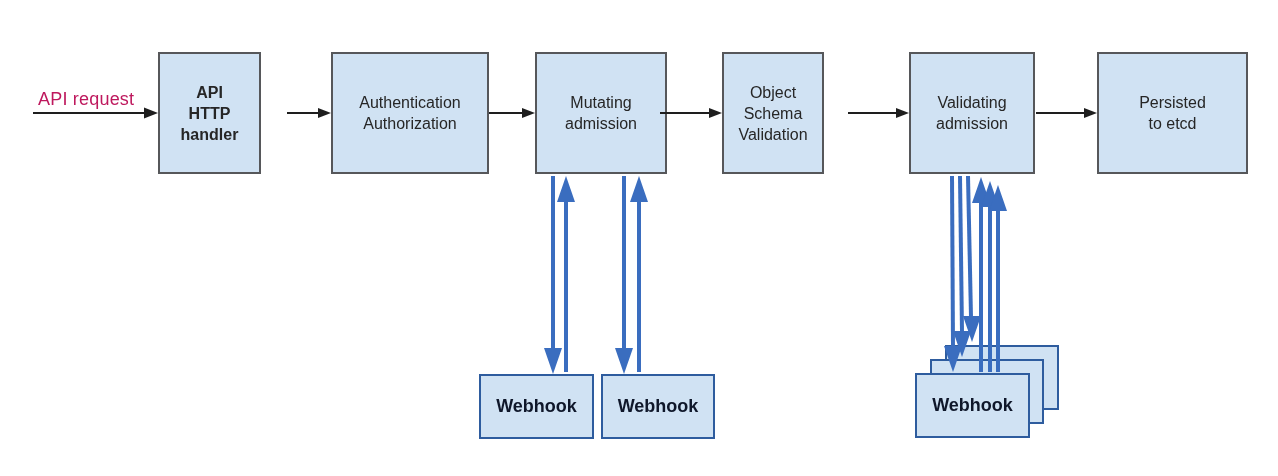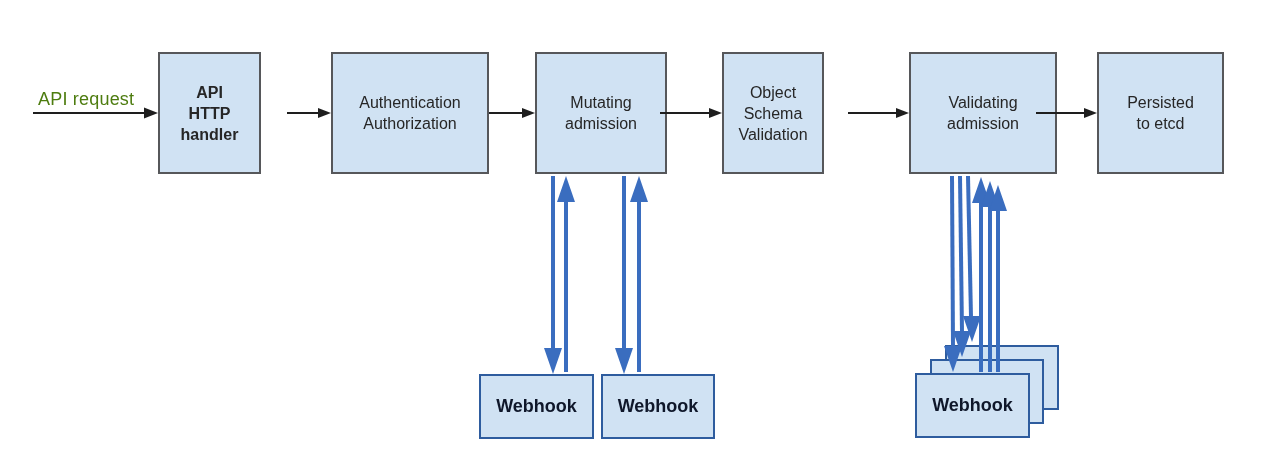--- a/index.html
+++ b/index.html
@@ -37,21 +37,21 @@
     height:65px;
     background:var(--box-fill);
     border:2px solid var(--wh-border);
     box-sizing:border-box;
     display:flex;align-items:center;justify-content:center;
     font-size:18px;font-weight:700;color:#0f172a;
   }
   #api-request-label{
     position:absolute;
     left:38px;top:89px;
-    font-size:18px;color:#4d7c0f;
+    font-size:18px;color:#be185d;
     letter-spacing:0.2px;
   }
   .black-arrows line{stroke:var(--ink);stroke-width:2;}
   .black-arrows polygon{fill:var(--ink);}
   .blue-arrows line{stroke:var(--blue);stroke-width:4;}
   .blue-arrows polygon{fill:var(--blue);}
 </style>
 </head>
 <body>
 
@@ -66,24 +66,24 @@
     <div class="node" style="left:331px;width:158px;">Authentication
 Authorization</div>
 
     <div class="node" style="left:535px;width:132px;">Mutating
 admission</div>
 
     <div class="node" style="left:722px;width:102px;">Object
 Schema
 Validation</div>
 
-    <div class="node" style="left:909px;width:148px;">Validating
+    <div class="node" style="left:909px;width:126px;">Validating
 admission</div>
 
-    <div class="node" style="left:1097px;width:127px;">Persisted
+    <div class="node" style="left:1097px;width:151px;">Persisted
 to etcd</div>
 
     <div class="webhook" style="left:479px;top:374px;width:115px;">Webhook</div>
 
     <div class="webhook" style="left:601px;top:374px;width:114px;">Webhook</div>
 
     <div class="webhook" style="left:945px;top:345px;width:114px;"></div>
 
     <div class="webhook" style="left:930px;top:359px;width:114px;"></div>
 

